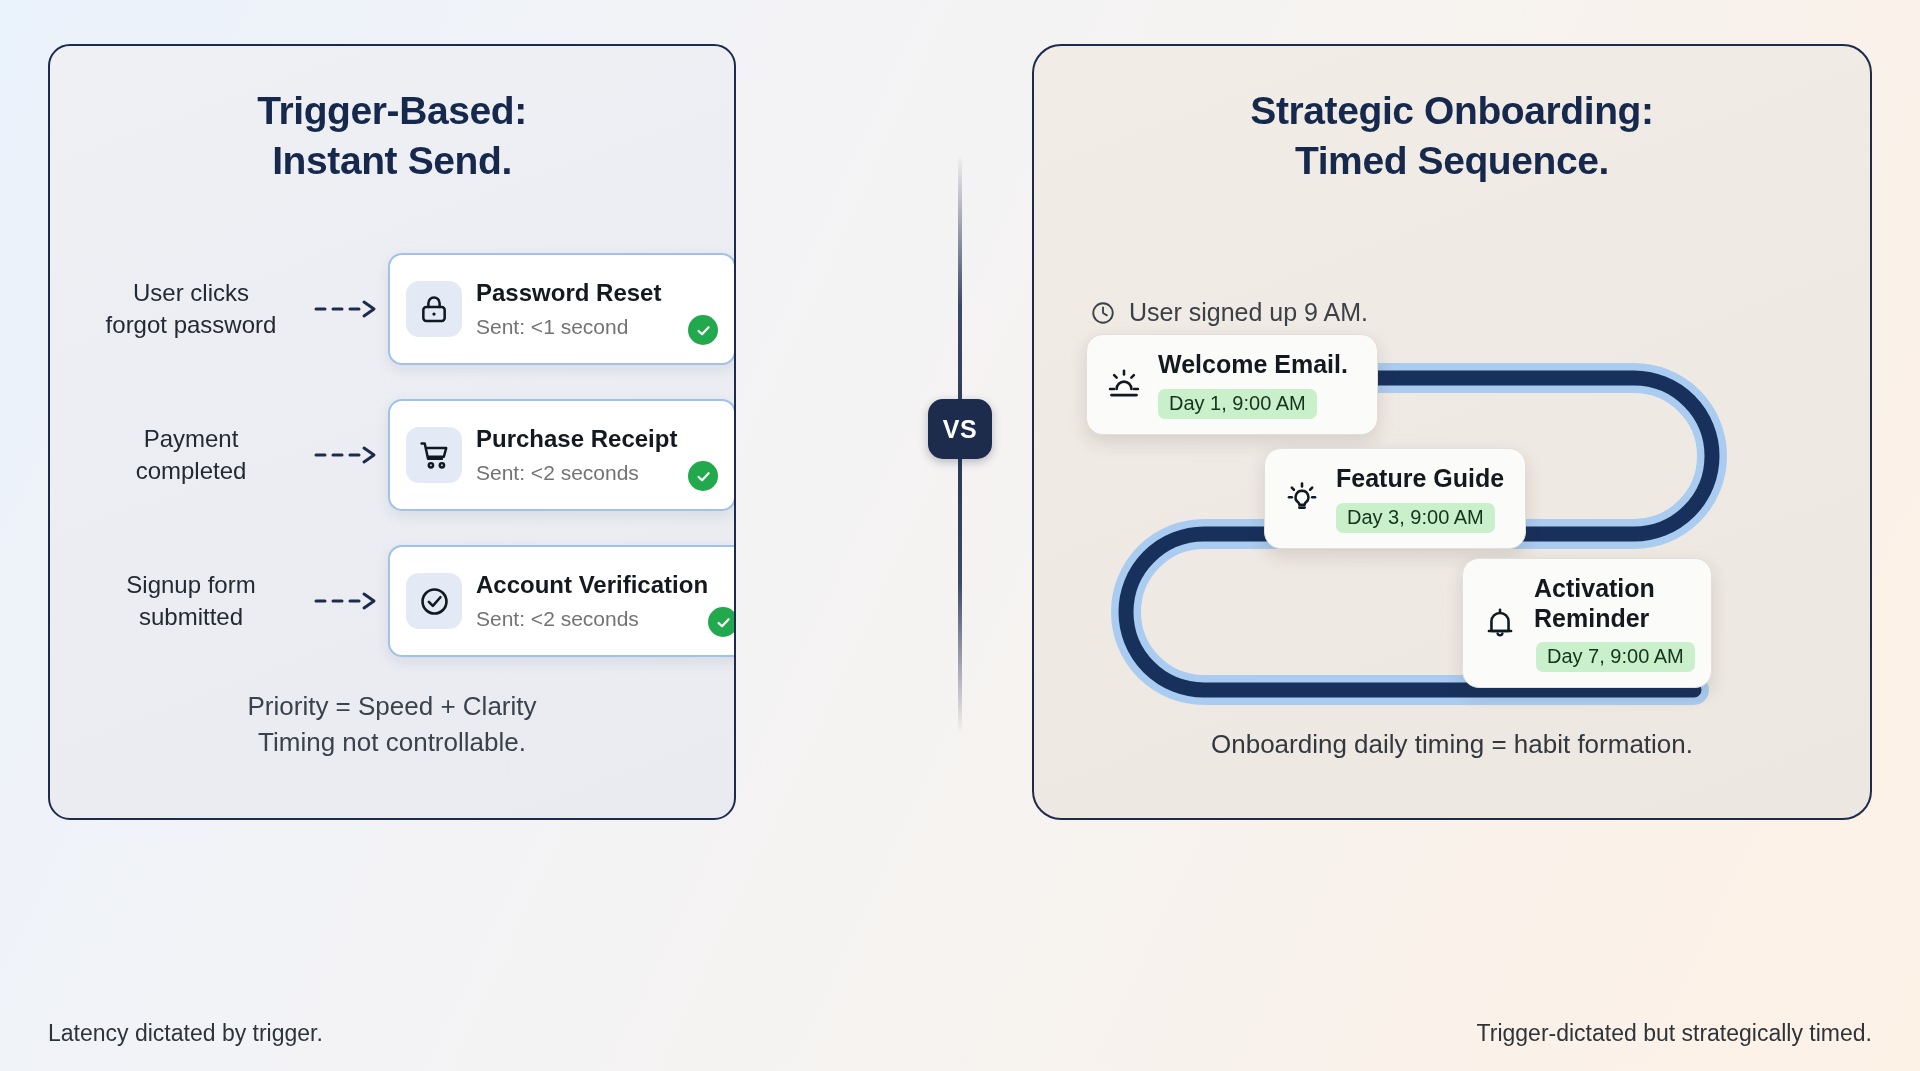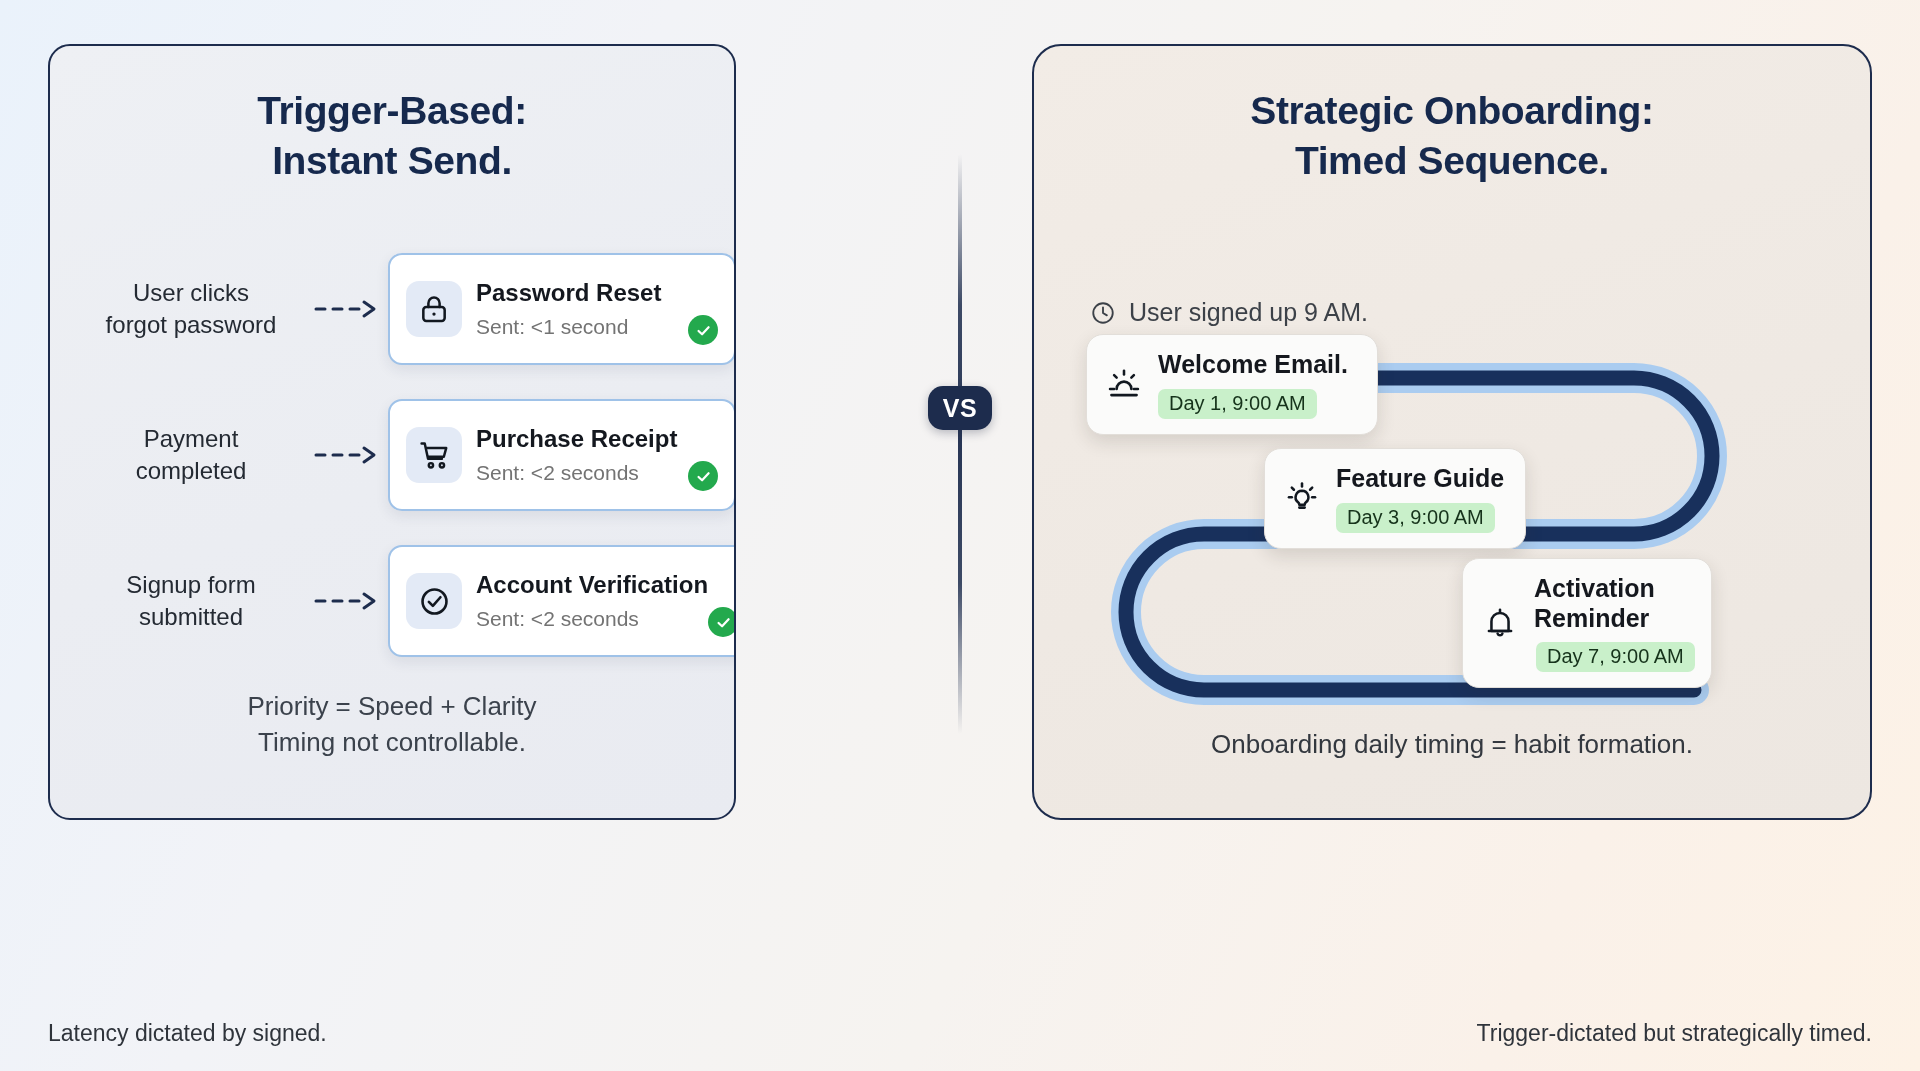--- a/index.html
+++ b/index.html
@@ -166,23 +166,23 @@
     left: -2px;
     top: 110px;
     width: 4px;
     height: 580px;
     background: linear-gradient(to bottom, rgba(29,44,77,0) 0%, rgba(29,44,77,0.85) 26%, rgba(29,44,77,0.95) 50%, rgba(29,44,77,0.85) 74%, rgba(29,44,77,0) 100%);
     border-radius: 2px;
   }
   .vs-badge {
     position: absolute;
     left: -32px;
-    top: 342px;
+    top: 355px;
     width: 64px;
-    height: 44px;
+    height: 60px;
     background: #1d2c4d;
     border-radius: 15px;
     color: #ffffff;
     font-size: 25px;
     font-weight: bold;
     display: flex;
     align-items: center;
     justify-content: center;
     letter-spacing: 0.5px;
     box-shadow: 0 3px 10px rgba(20,30,55,0.28);
@@ -465,16 +465,16 @@
       </div>
     </section>
 
   </div>
 
   <div class="vs-divider">
     <div class="vs-line"></div>
     <div class="vs-badge">VS</div>
   </div>
 
-  <div class="footer-left">Latency dictated by signed.</div>
+  <div class="footer-left">Latency dictated by trigger.</div>
   <div class="footer-right">Trigger-dictated but strategically timed.</div>
 
 </div>
 
 </body></html>

